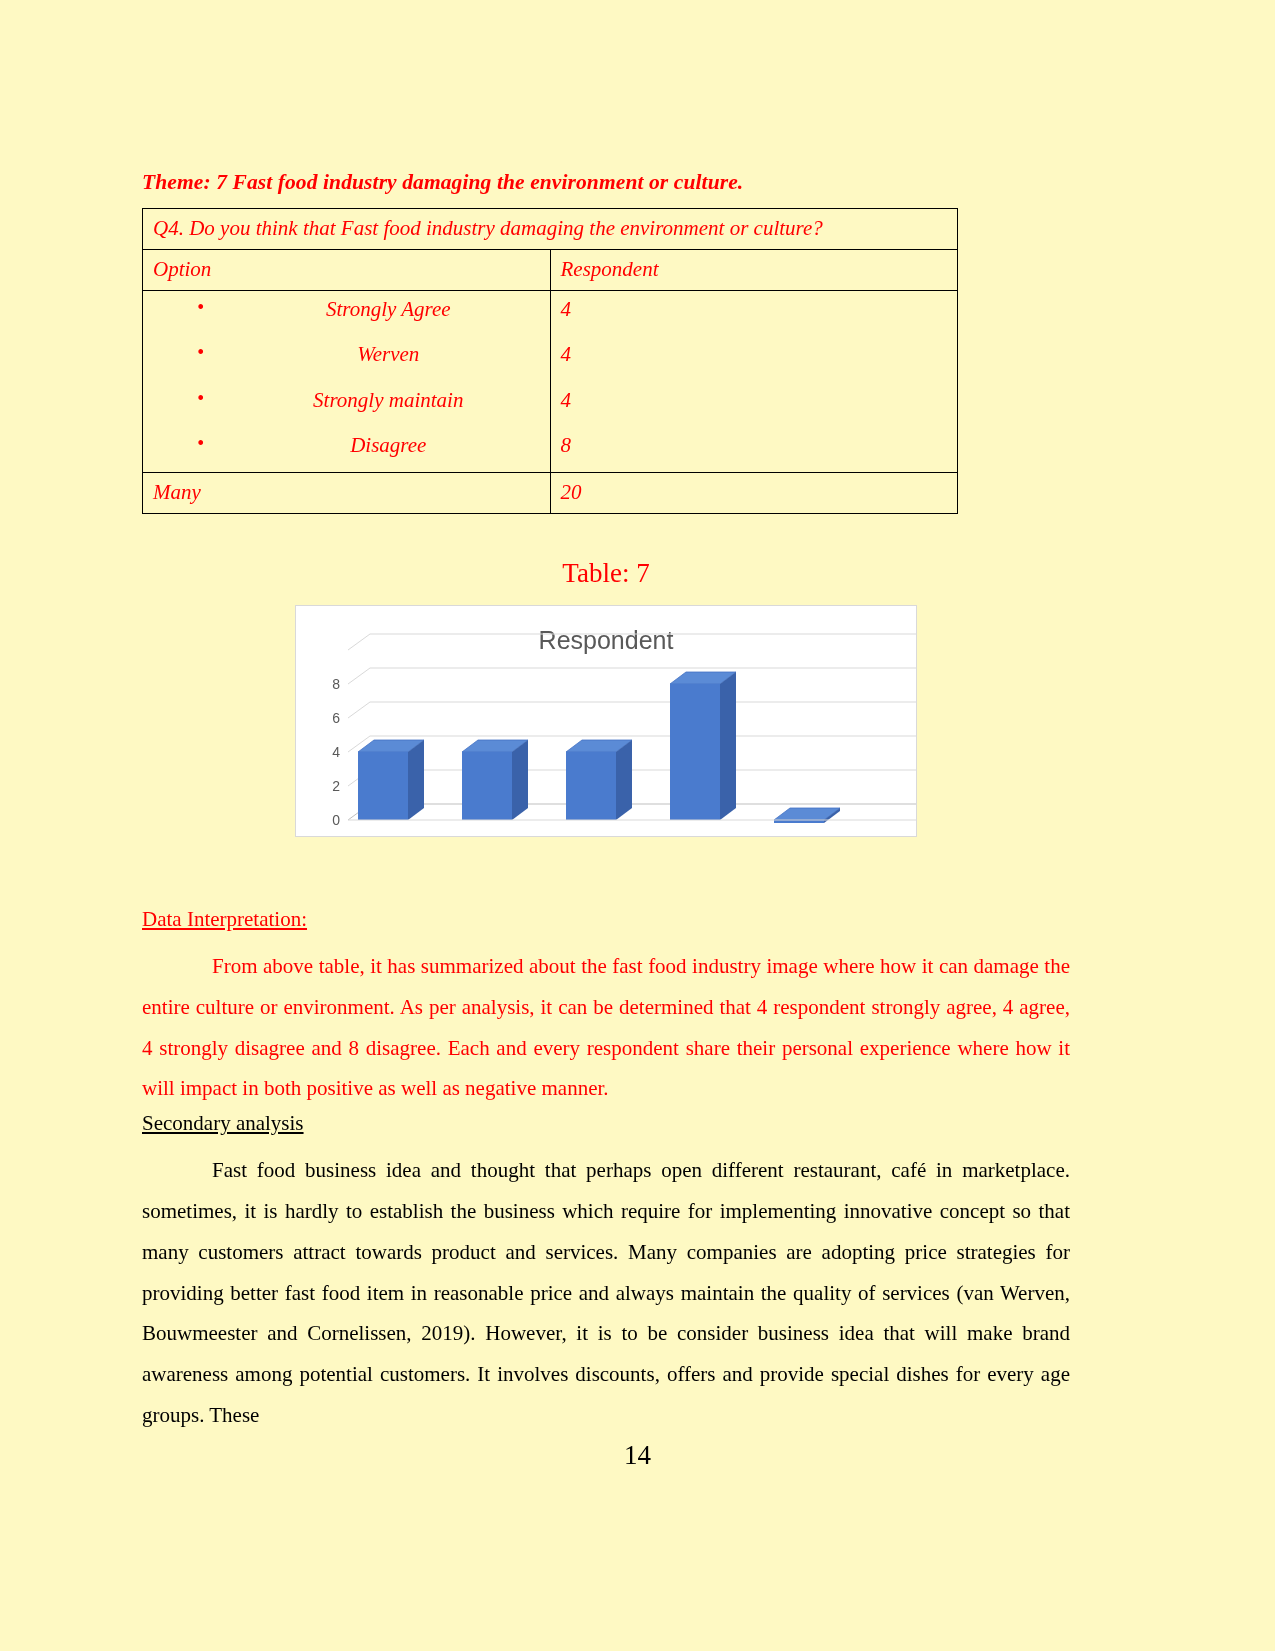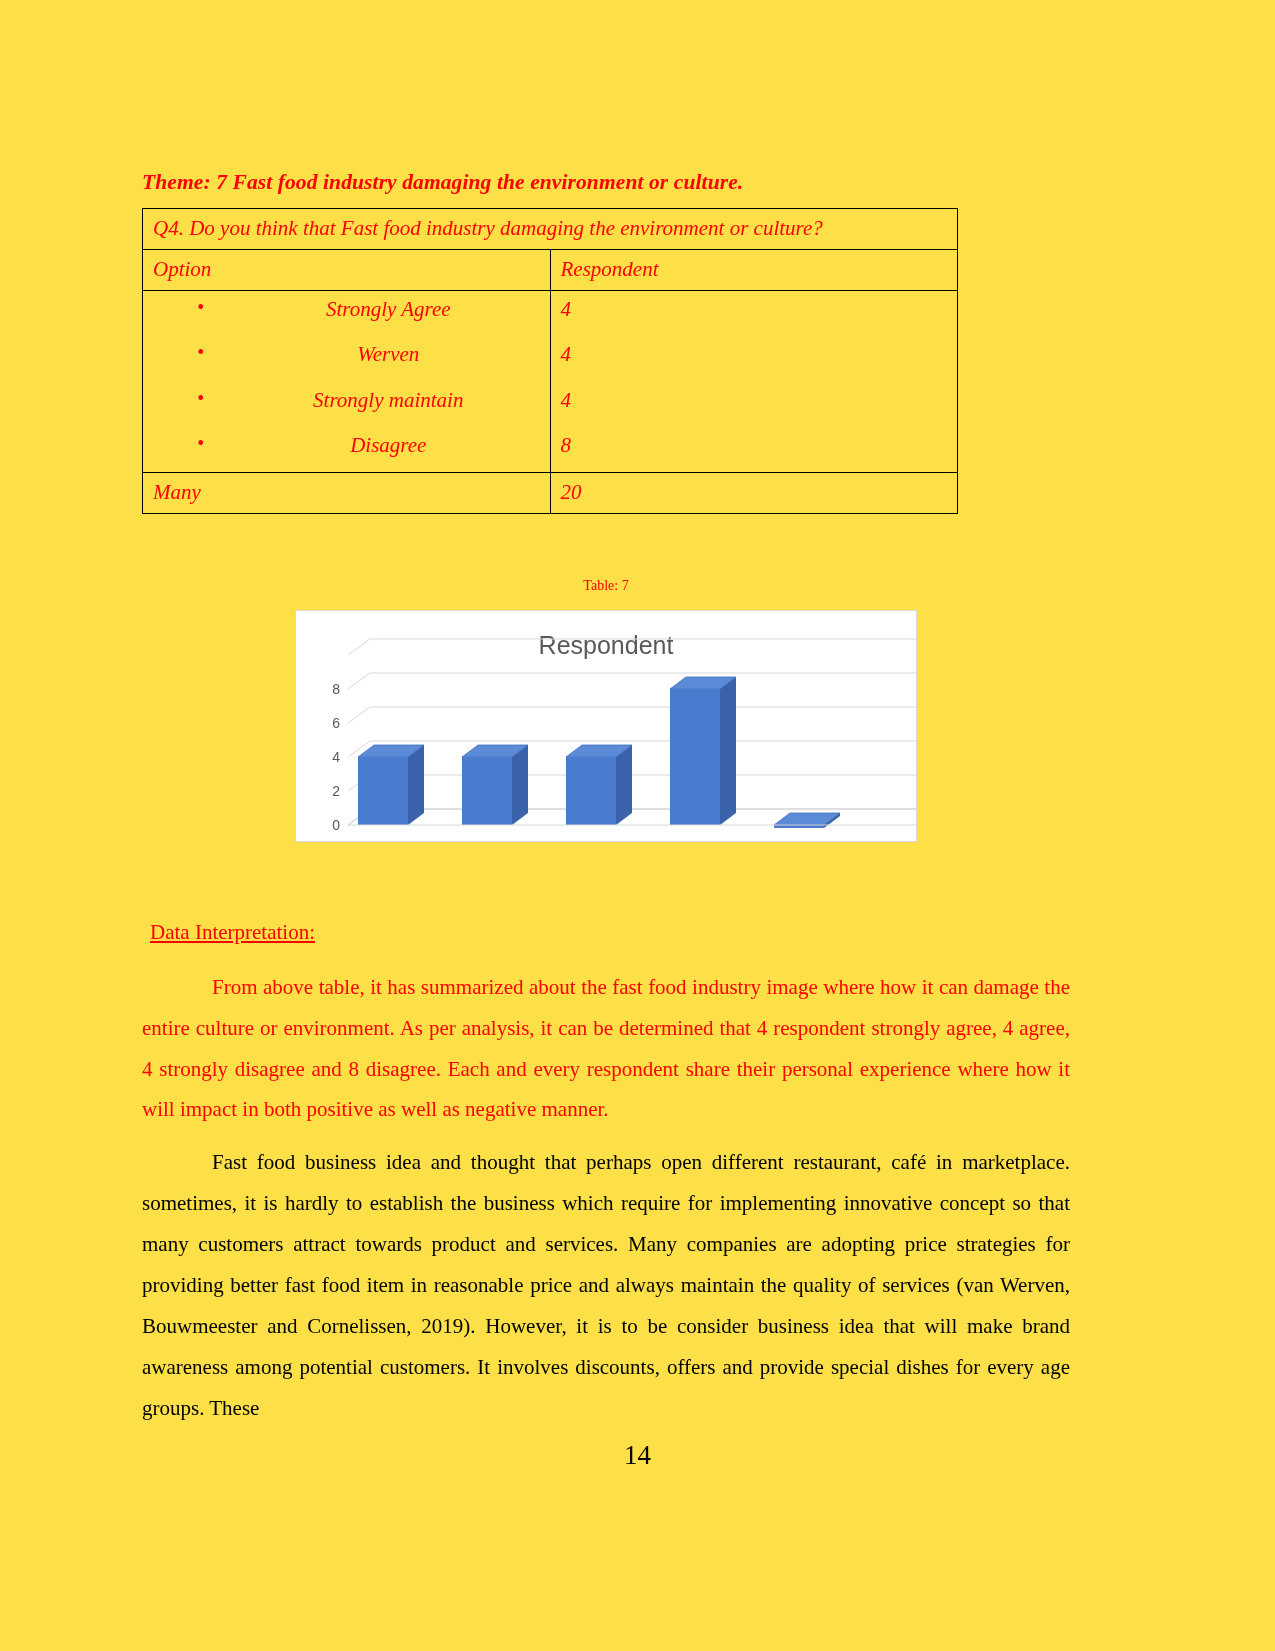--- a/index.html
+++ b/index.html
@@ -8,21 +8,21 @@
     background: #ffffff;
   }
   body {
     font-family: "Liberation Serif", "DejaVu Serif", serif;
     color: #000000;
   }
   .page {
     position: relative;
     width: 1275px;
     height: 1651px;
-    background: #fde047;
+    background: #fef9c3;
     box-sizing: border-box;
     padding: 0;
     overflow: hidden;
   }
   .content {
     position: absolute;
     left: 142px;
     top: 0;
     width: 928px;
   }
@@ -90,22 +90,22 @@
   ul.val-list li {
     margin: 0 0 20px 0;
     line-height: 1.2;
   }
   ul.val-list li:last-child { margin-bottom: 6px; }
 
   
   .table-caption {
     text-align: center;
     color: #FF0000;
-    font-size: 14px;
-    margin-top: 64px;
+    font-size: 27px;
+    margin-top: 44px;
   }
 
   
   .chart-wrap {
     margin-top: 16px;
     display: flex;
     justify-content: center;
   }
   .chart-box {
     position: relative;
@@ -135,21 +135,21 @@
   .tick-label {
     font-family: "Liberation Sans", sans-serif;
     font-size: 14px;
     fill: #595959;
   }
 
   
   .section-title {
     font-size: 21px;
     text-decoration: underline;
-    margin: 8px;
+    margin: 0;
     line-height: 1.35;
   }
   .section-title.red { color: #FF0000; }
   .section-title.black { color: #000000; }
 
   .para {
     font-size: 21px;
     line-height: 1.95;
     text-align: justify;
     margin: 0;
@@ -281,20 +281,21 @@
     </div>
 
     <div class="spacer-lg"></div>
 
     <p class="section-title red">Data Interpretation:</p>
 
     <div class="spacer-sm"></div>
 
     <p class="para red"><span class="indent"></span><span>From above table, it has summarized about the fast food industry image where how it can damage the entire culture or environment. As per analysis, it can be determined that 4 respondent strongly agree, 4 agree, 4 strongly disagree and 8 disagree. Each and every respondent share their personal experience where how it will impact in both positive as well as negative manner.</span></p>
 
+    <p class="section-title black">Secondary analysis</p>
 
     <div class="spacer-sm"></div>
 
     <p class="para black"><span class="indent"></span><span>Fast food business idea and thought that perhaps open different restaurant, café in marketplace. sometimes, it is hardly to establish the business which require for implementing innovative concept so that many customers attract towards product and services. Many companies are adopting price strategies for providing better fast food item in reasonable price and always maintain the quality of services (van Werven, Bouwmeester and Cornelissen, 2019). However, it is to be consider business idea that will make brand awareness among potential customers. It involves discounts, offers and provide special dishes for every age groups. These</span></p>
 
   </div>
 
   <div class="page-number">14</div>
 </div>
 

